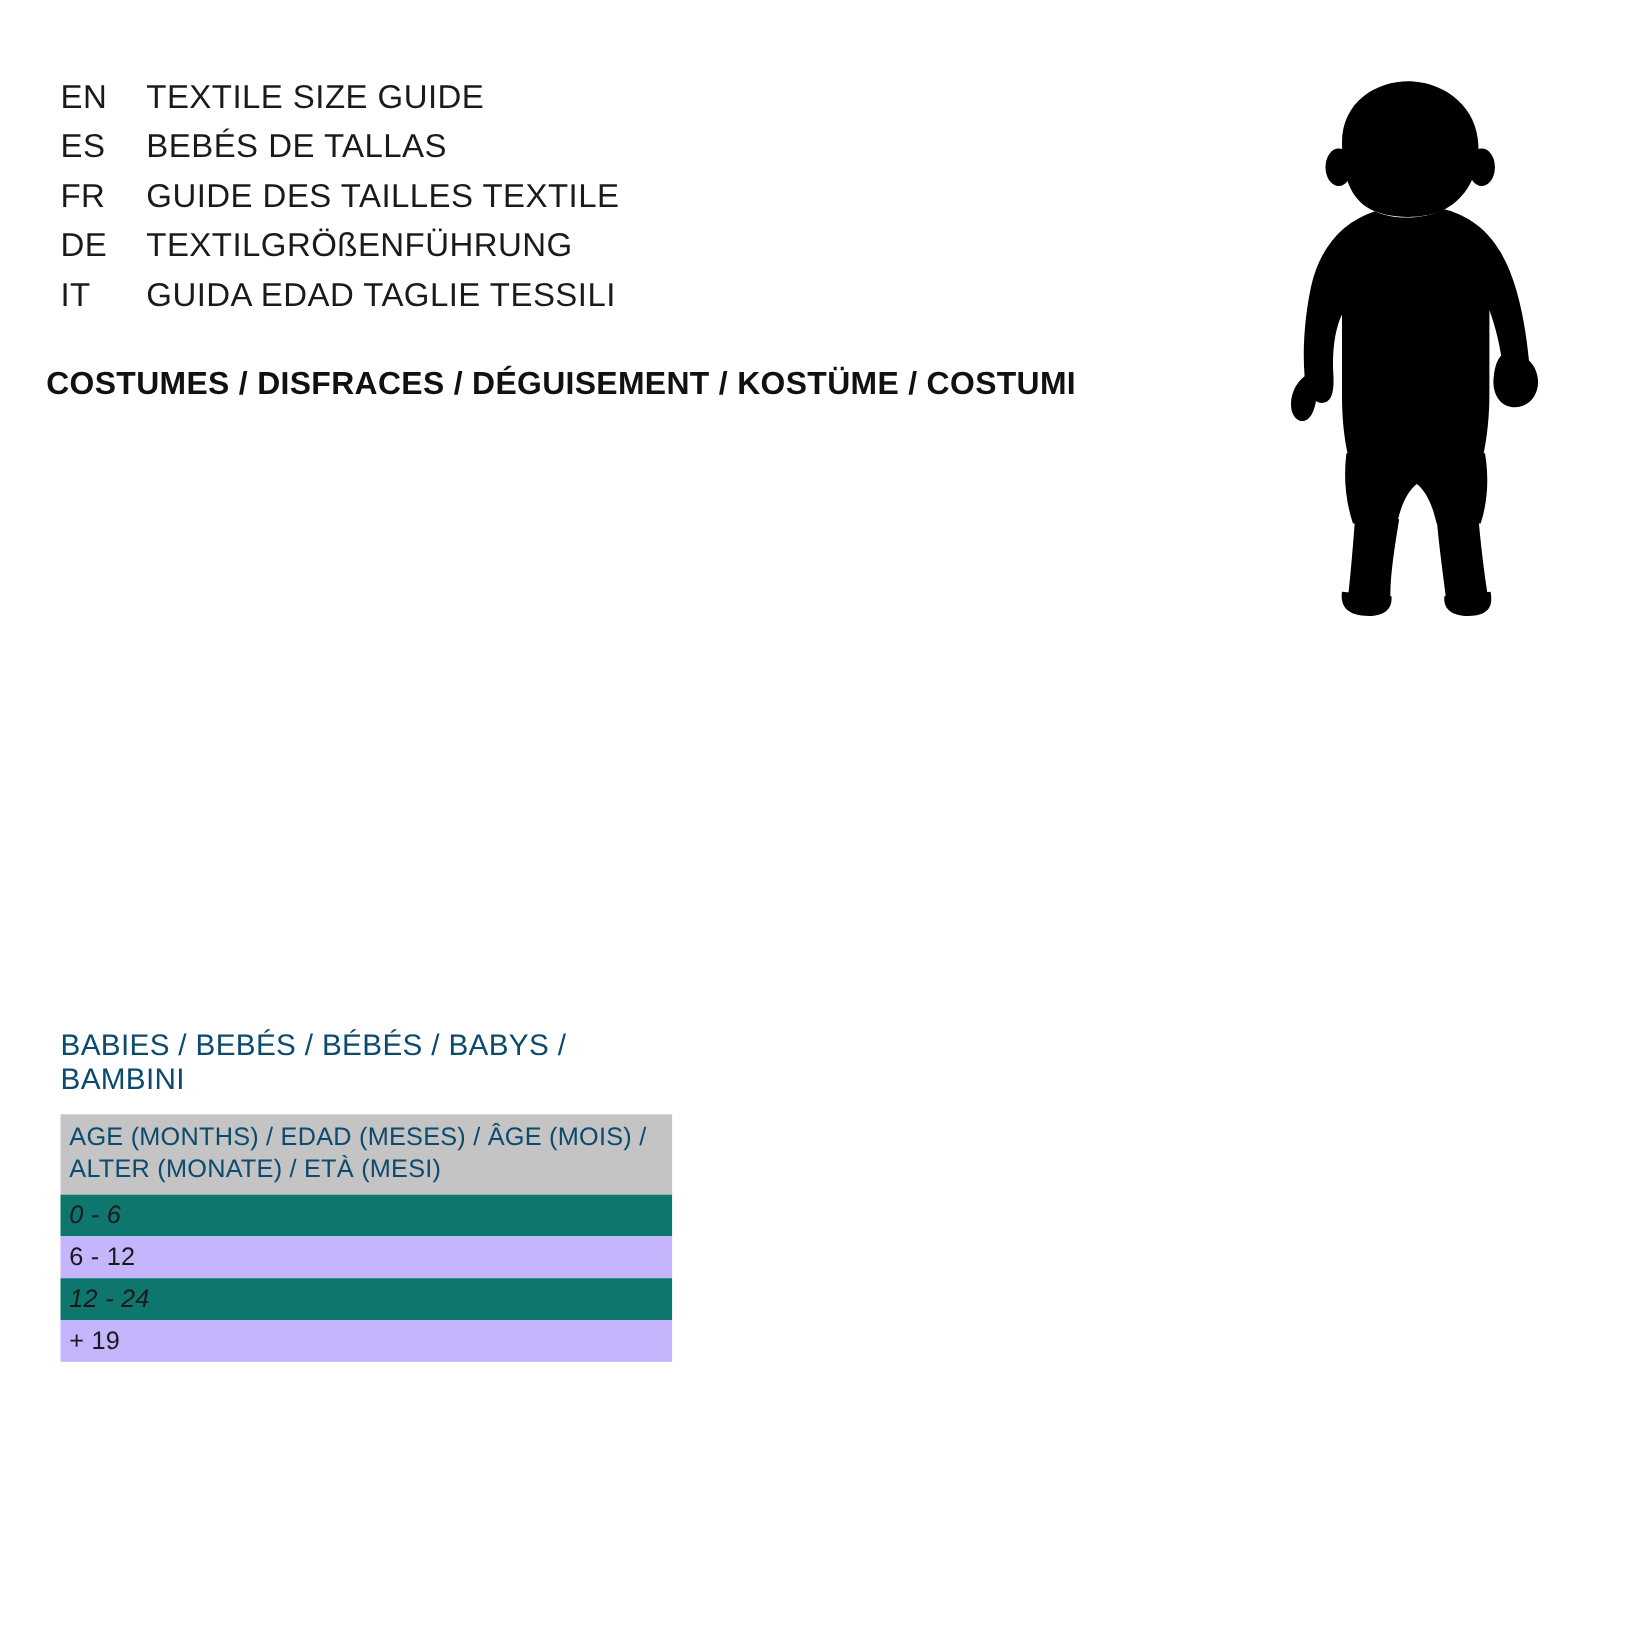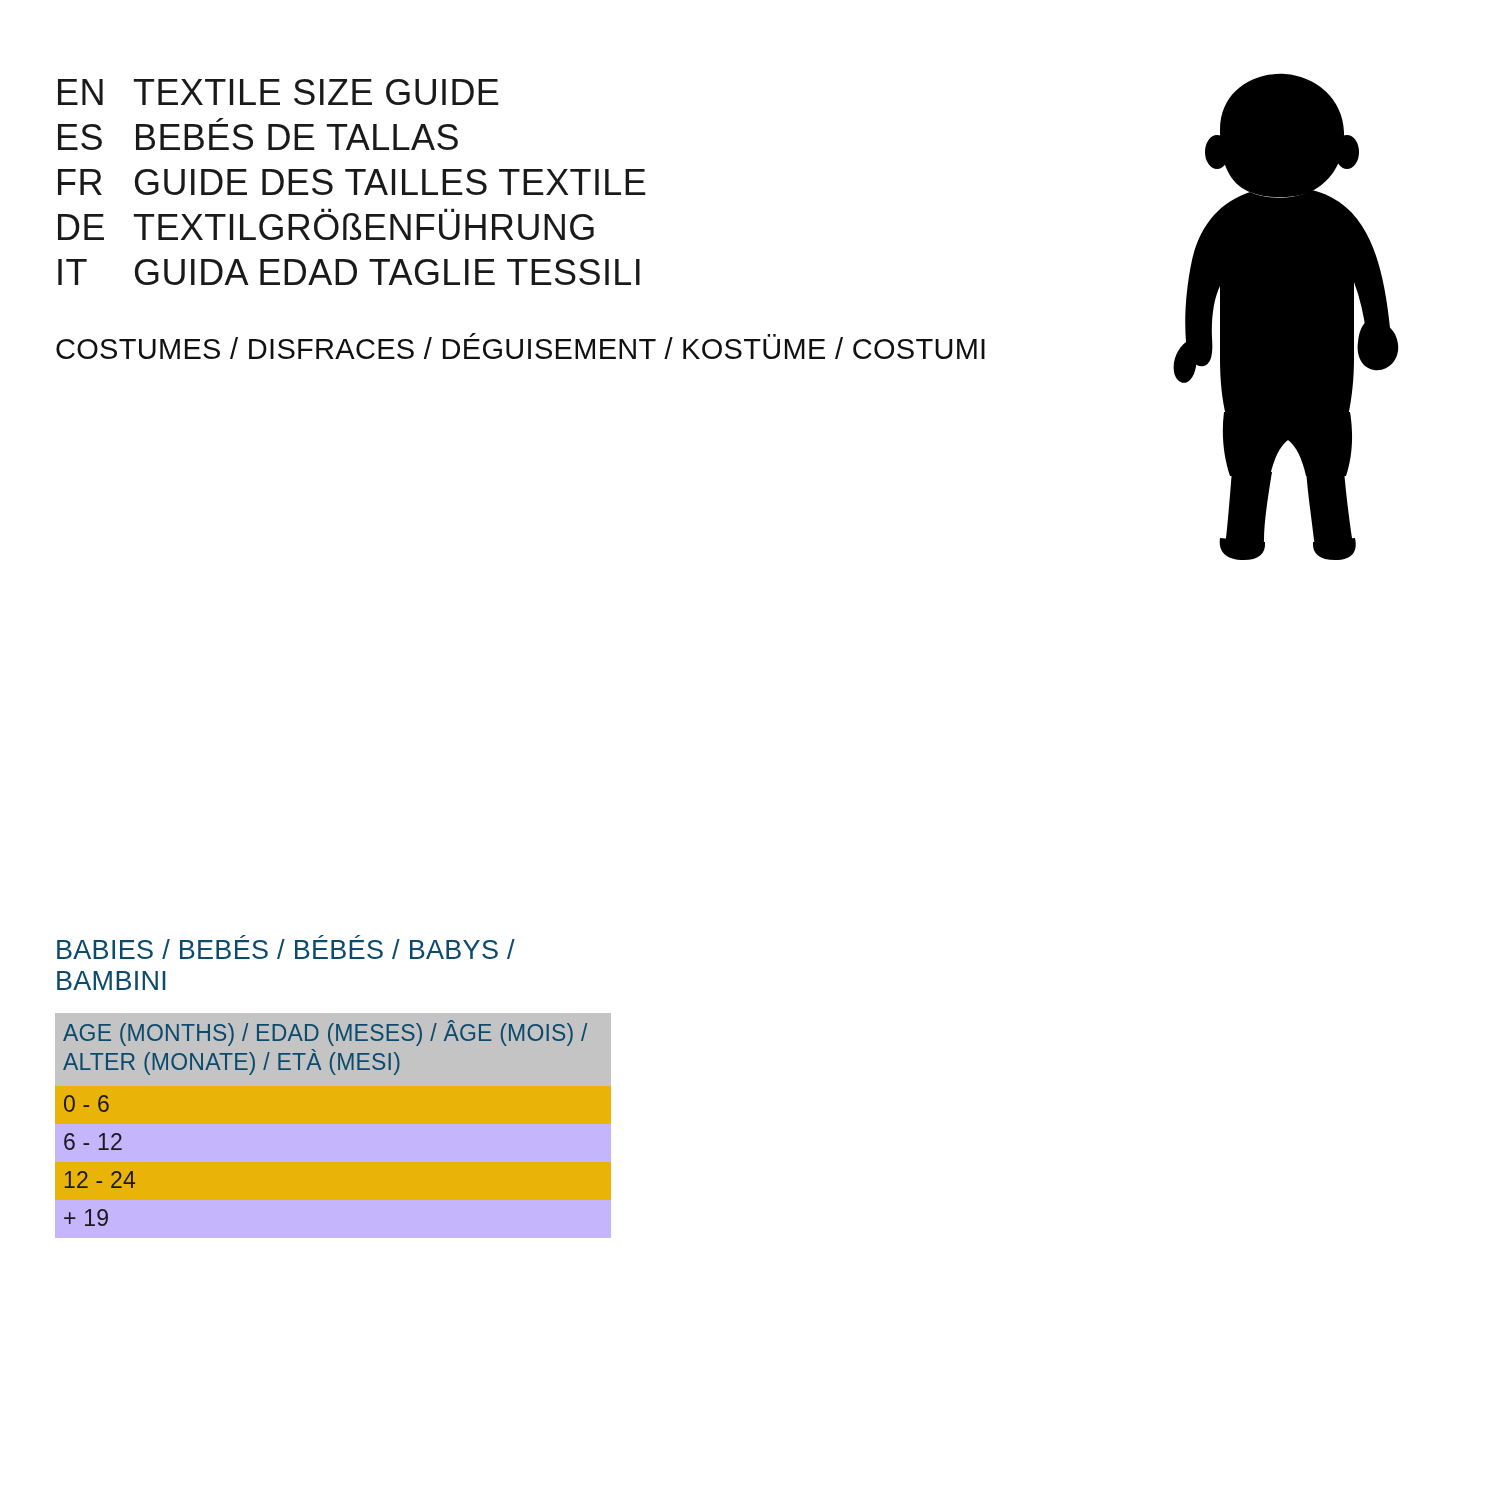--- a/index.html
+++ b/index.html
@@ -20,38 +20,38 @@
   .lang-block {
     position: absolute;
     left: 55px;
     top: 72px;
     width: 780px;
   }
   .lang-row {
     display: flex;
     align-items: baseline;
     height: 45px;
-    font-size: 36px;
+    font-size: 30px;
     letter-spacing: 0.4px;
     color: #1a1a1a;
   }
   .lang-code {
     width: 78px;
     flex: 0 0 78px;
   }
   .lang-text {
     flex: 1 1 auto;
   }
 
   .costumes-line {
     position: absolute;
-    left: 55px;
+    left: 42px;
     top: 333px;
     font-size: 29px;
-    font-weight: normal;
+    font-weight: bold;
     letter-spacing: 0.3px;
     color: #111111;
   }
 
   
   .silhouette {
     position: absolute;
     left: 1100px;
     top: 60px;
     width: 360px;
@@ -95,21 +95,22 @@
     font-size: 23px;
     text-align: left;
     padding: 5px 8px 6px 8px;
     color: #1a1a1a;
     letter-spacing: 0.2px;
   }
   table.size-table tr.row-alt td {
     background: #c4b5fd;
   }
   table.size-table tr.row-plain td {
-    background: #eab308;
+    background: #0f766e;
+    font-style: italic;
   }
 </style>
 </head>
 <body>
 
 <div class="lang-block">
   <div class="lang-row">
     <span class="lang-code">EN</span>
     <span class="lang-text">TEXTILE SIZE GUIDE</span>
   </div>

